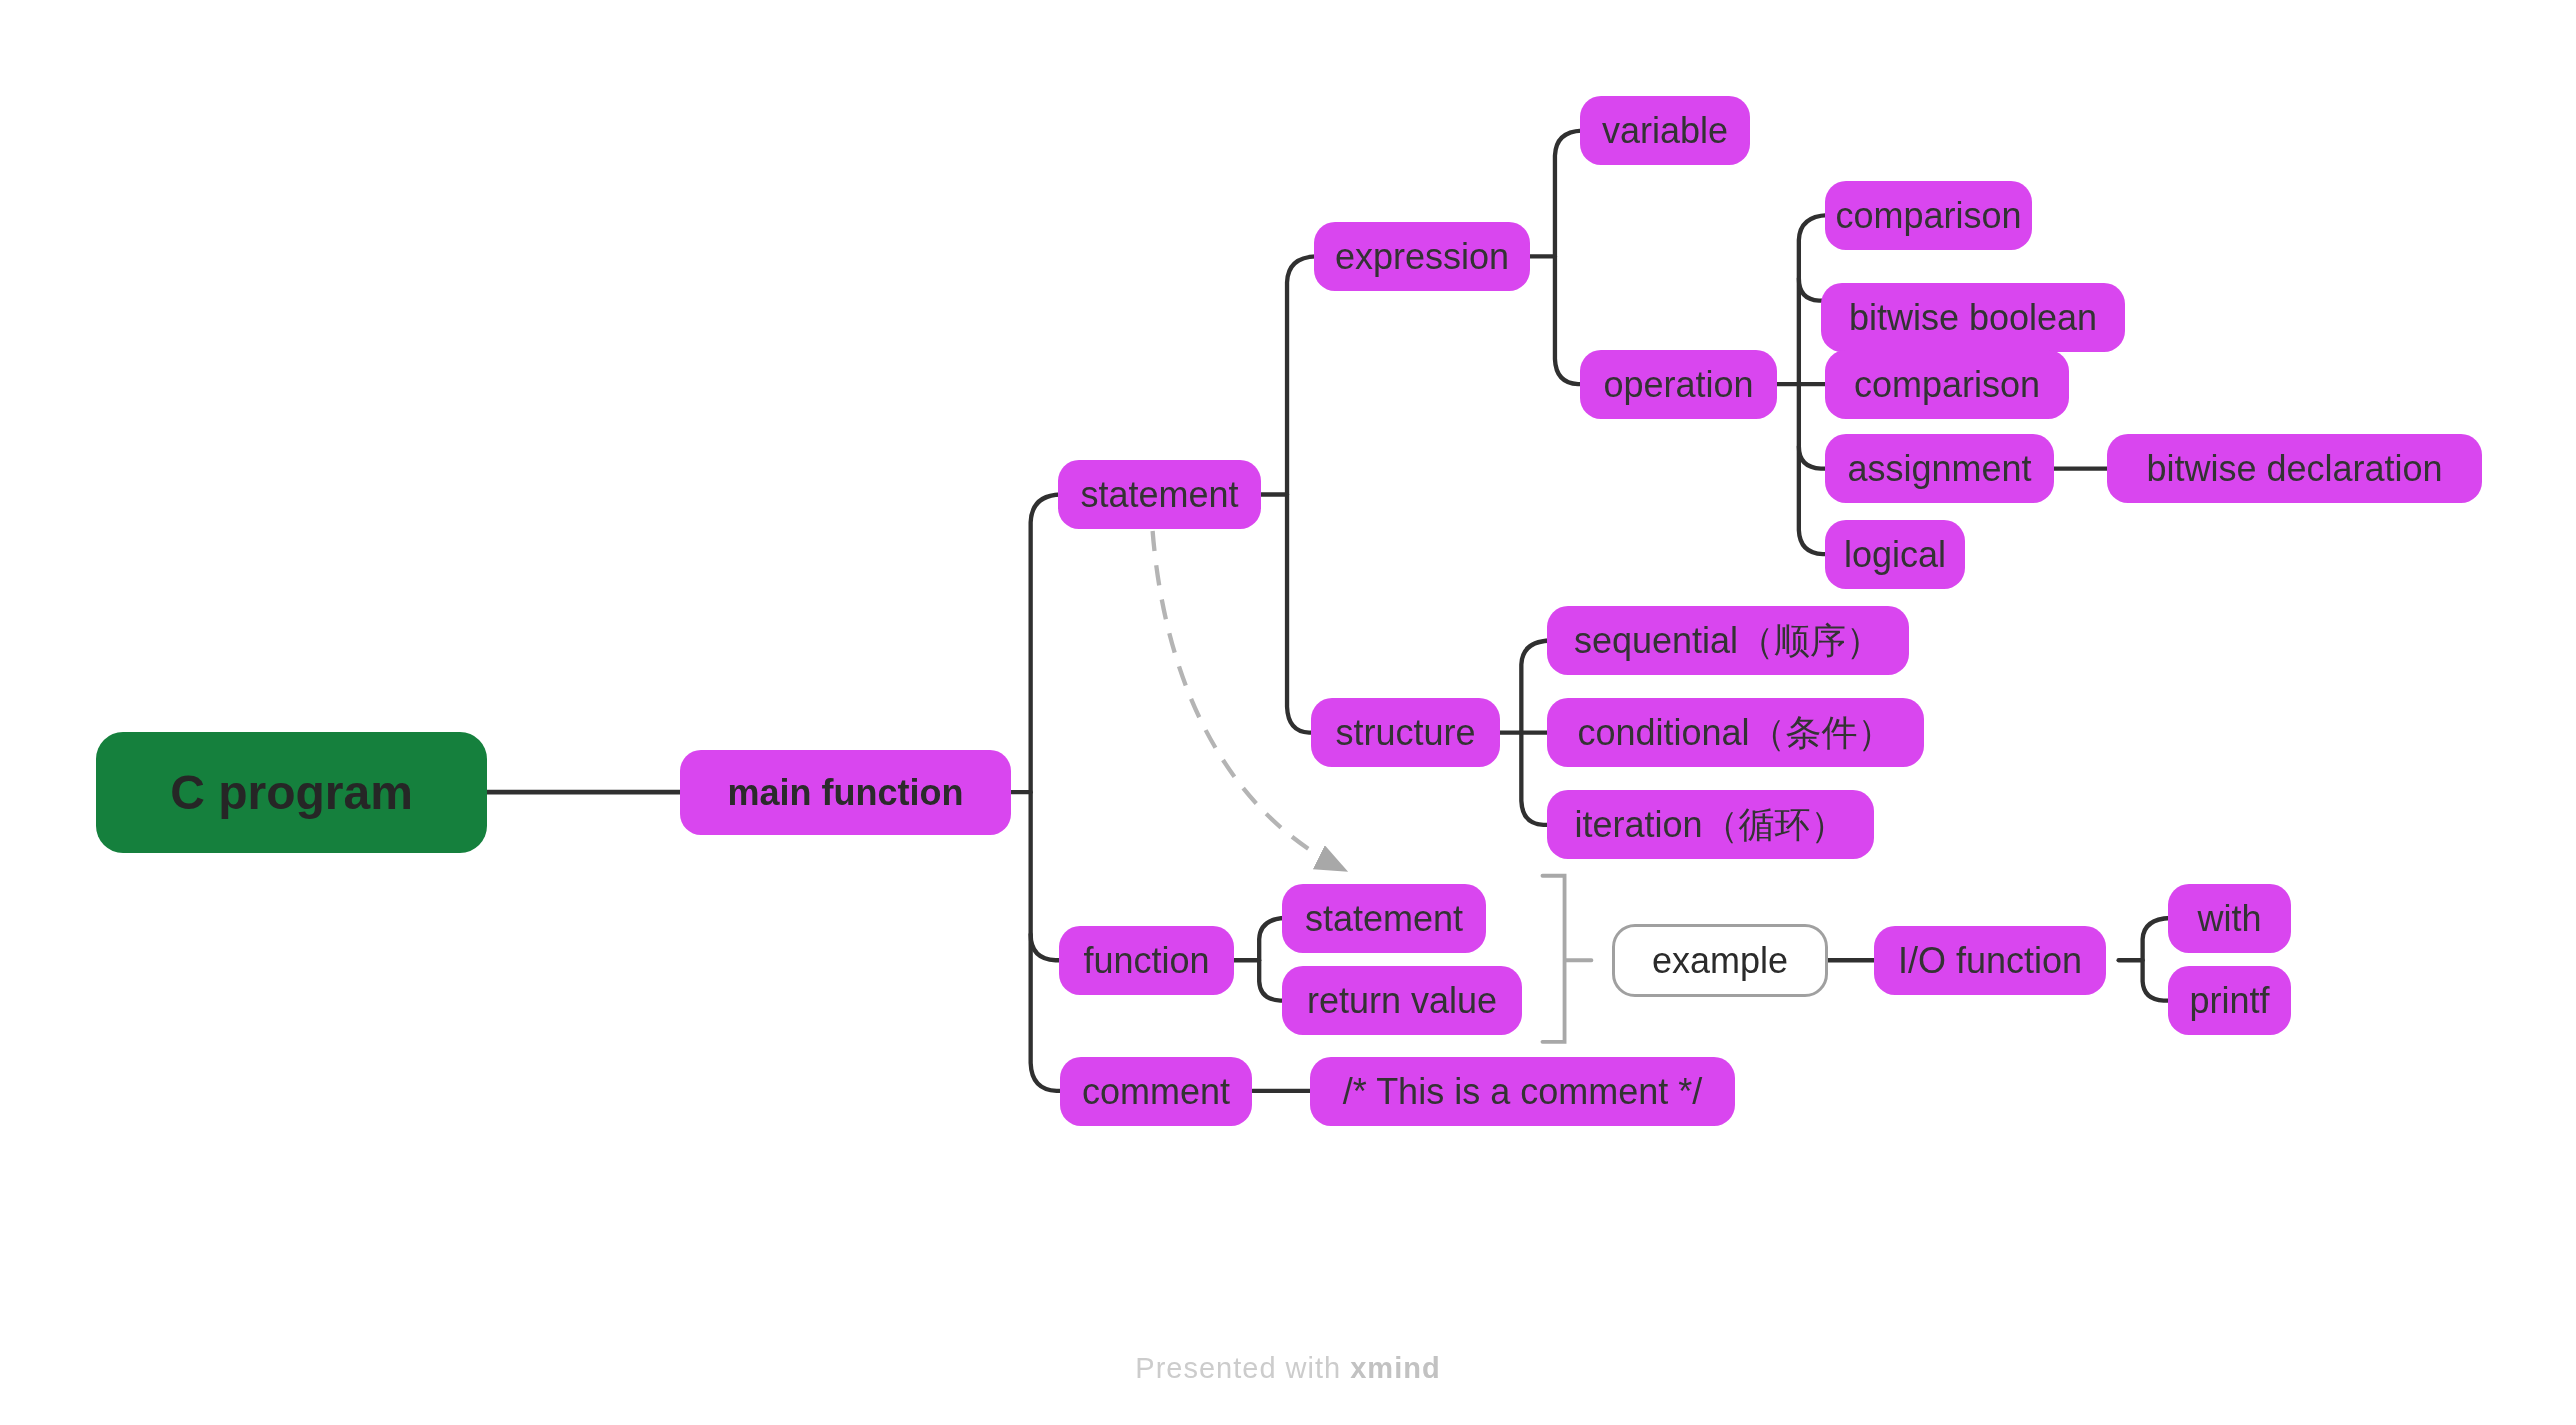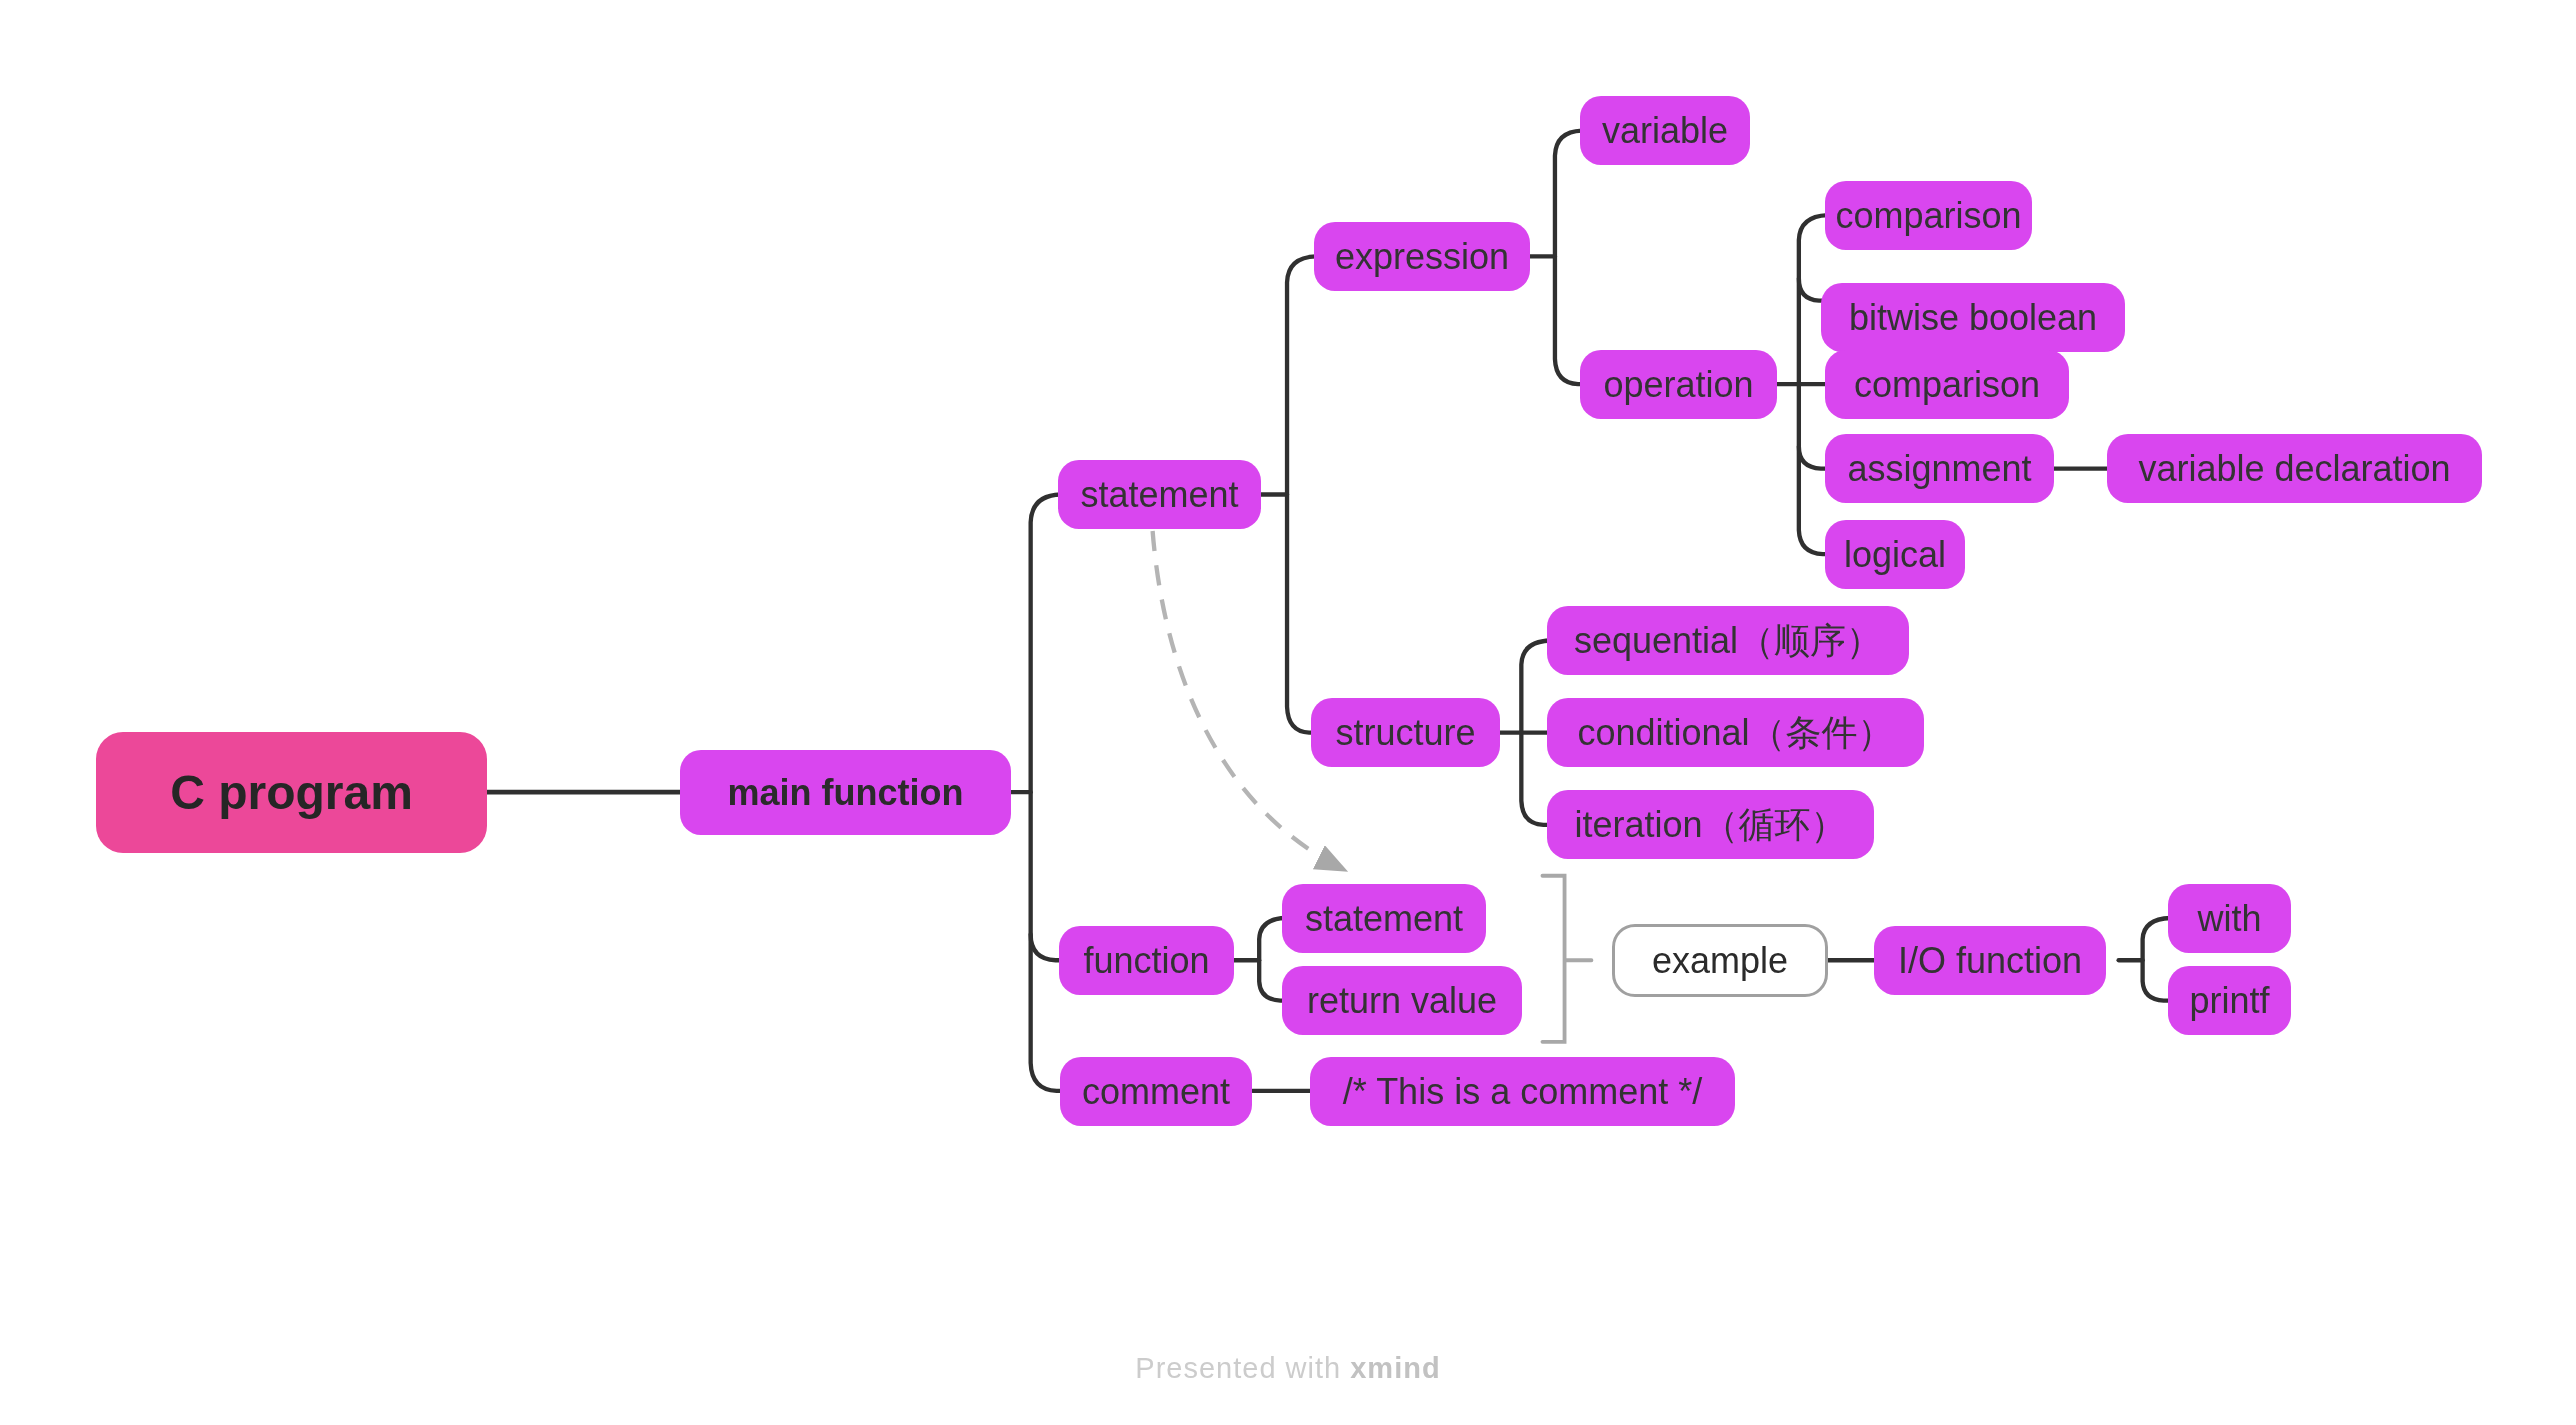--- a/index.html
+++ b/index.html
@@ -13,21 +13,21 @@
   svg.edge-layer{position:absolute;left:0;top:0;z-index:1;}
   .topic{
     position:absolute;z-index:2;
     display:flex;align-items:center;justify-content:center;
     background:#d946ef;border-radius:21px;
     color:#333333;font-size:36px;font-weight:400;
     white-space:nowrap;line-height:1;
     box-sizing:border-box;
   }
   .topic.root{
-    background:#ec4899;border-radius:27px;
+    background:#15803d;border-radius:27px;
     color:#262626;font-size:48px;font-weight:700;
   }
   .topic.primary{
     font-weight:700;font-size:36px;color:#2b2b2b;
   }
   .topic.floating{
     background:#ffffff;border:3.8px solid #a0a0a0;border-radius:23px;
     color:#2b2b2b;
   }
   .watermark{
@@ -91,21 +91,21 @@
   <div class="topic" style="left:1580px;top:350px;width:197px;height:69px;">operation</div>
 
   <div class="topic" style="left:1825px;top:181px;width:207px;height:69px;">comparison</div>
 
   <div class="topic" style="left:1821px;top:266px;width:304px;height:69px;margin-top:17px;">bitwise boolean</div>
 
   <div class="topic" style="left:1825px;top:350px;width:244px;height:69px;">comparison</div>
 
   <div class="topic" style="left:1825px;top:434px;width:229px;height:69px;">assignment</div>
 
-  <div class="topic" style="left:2107px;top:434px;width:375px;height:69px;">variable declaration</div>
+  <div class="topic" style="left:2107px;top:434px;width:375px;height:69px;">bitwise declaration</div>
 
   <div class="topic" style="left:1825px;top:520px;width:140px;height:69px;">logical</div>
 
   <div class="topic" style="left:1311px;top:698px;width:189px;height:69px;">structure</div>
 
   <div class="topic" style="left:1547px;top:606px;width:362px;height:69px;">sequential（顺序）</div>
 
   <div class="topic" style="left:1547px;top:698px;width:377px;height:69px;">conditional（条件）</div>
 
   <div class="topic" style="left:1547px;top:790px;width:327px;height:69px;">iteration（循环）</div>

